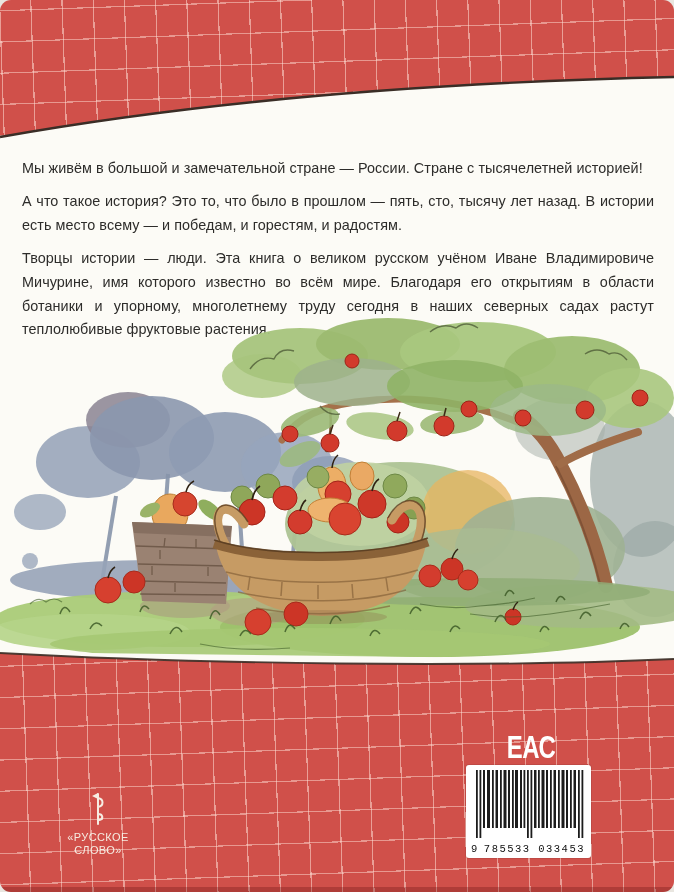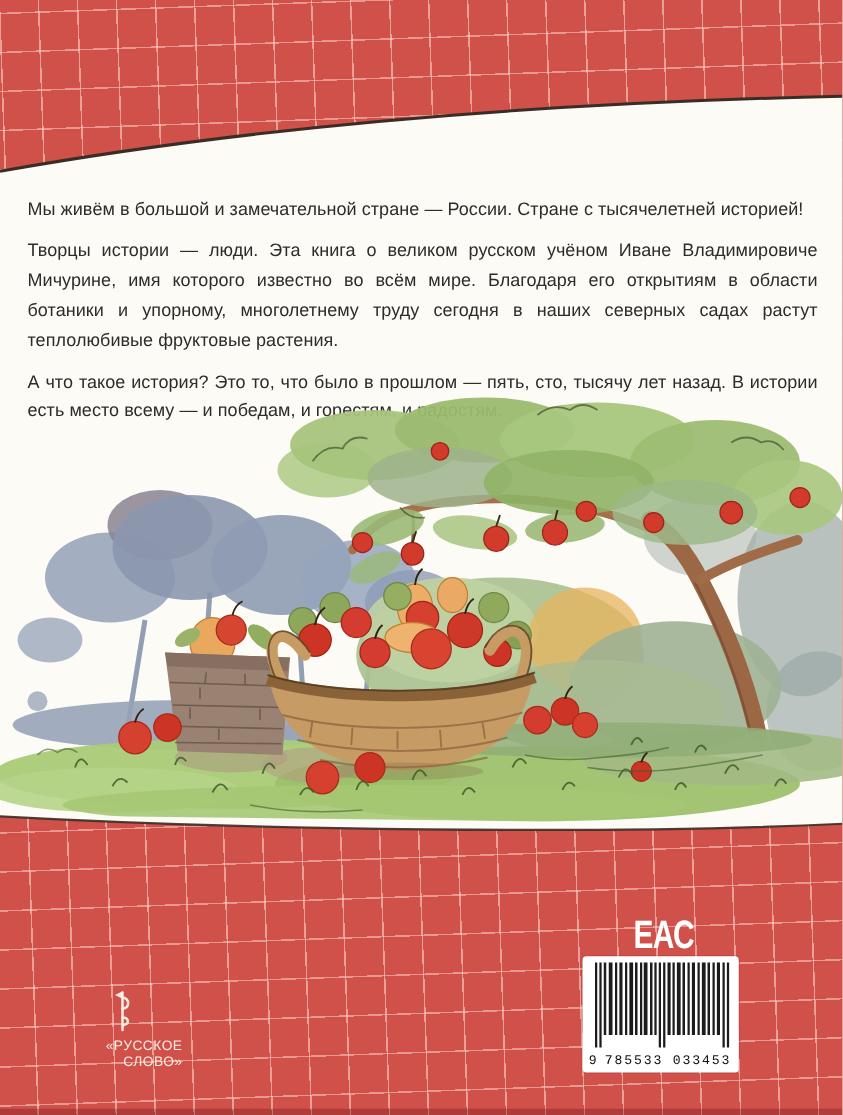--- a/index.html
+++ b/index.html
@@ -1,19 +1,20 @@
 <!DOCTYPE html>
 <html><head>
 <meta charset="utf-8">
 <style>
   html,body { margin:0; padding:0; background:#e9e6e0; }
   .page {
     position:relative; width:674px; height:892px; margin:0 auto;
     overflow:hidden; background:#d0504a;
     font-family:"Liberation Sans", sans-serif;
+    border-radius:11px;
   }
   
   .grid-bg {
     position:absolute; inset:0;
     background-image:
       repeating-linear-gradient(88deg,  rgba(255,224,214,0) 0px, rgba(255,224,214,0) 30px, rgba(255,224,214,.55) 30px, rgba(255,224,214,.55) 31.2px),
       repeating-linear-gradient(-2deg, rgba(255,224,214,0) 0px, rgba(255,224,214,0) 30px, rgba(255,224,214,.5)  30px, rgba(255,224,214,.5)  31.2px);
   }
   .page::after { 
     content:""; position:absolute; left:0; right:0; bottom:0; height:5px;
@@ -45,40 +46,40 @@
   .barcode-digits {
     position:absolute; left:5px; right:5px; bottom:3px;
     display:flex; justify-content:space-between; align-items:baseline;
     font-family:"Liberation Mono", monospace; font-size:10.5px; color:#111;
     background:transparent;
   }
   .barcode-digits .grp { background:#fff; padding:0 1px; letter-spacing:1.5px; }
   
   .publisher {
     position:absolute; z-index:5; left:50px; top:790px; width:96px;
-    text-align:right; color:#f6ece2; font-size:11px; line-height:12.5px;
+    text-align:center; color:#f6ece2; font-size:11px; line-height:12.5px;
     letter-spacing:.4px;
   }
   .publisher svg { display:block; margin:0 auto 3px auto; }
 </style>
 </head>
 <body>
 
 <div class="page">
 
   <div class="grid-bg"></div>
 
   <svg class="panel-svg" width="674" height="892" viewBox="0 0 674 892">
     <path d="M0,137 C180,105 400,83 674,77 L674,659 C480,668 200,664 0,653 Z" fill="#fcfbf6"></path>
   </svg>
 
   <div class="panel-text">
     <p>Мы живём в большой и замечательной стране — России. Стране с тысячелетней историей!</p>
+    <p>А что такое история? Это то, что было в прошлом — пять, сто, тысячу лет назад. В истории есть место всему — и победам, и горестям, и радостям.</p>
     <p>Творцы истории — люди. Эта книга о великом русском учёном Иване Владимировиче Мичурине, имя которого известно во всём мире. Благодаря его открытиям в области ботаники и упорному, многолетнему труду сегодня в наших северных садах растут теплолюбивые фруктовые растения.</p>
-    <p>А что такое история? Это то, что было в прошлом — пять, сто, тысячу лет назад. В истории есть место всему — и победам, и горестям, и радостям.</p>
   </div>
 
   <svg class="illustration" width="674" height="346" viewBox="0 0 674 346" role="img">
 
     <g>
       <ellipse cx="88" cy="148" rx="52" ry="36" fill="#93a0b6" opacity=".85"></ellipse>
       <ellipse cx="128" cy="106" rx="42" ry="28" fill="#8a8292" opacity=".85"></ellipse>
       <ellipse cx="152" cy="124" rx="62" ry="42" fill="#8b97ae" opacity=".9"></ellipse>
       <ellipse cx="225" cy="138" rx="56" ry="40" fill="#8e9bb2" opacity=".9"></ellipse>
       <ellipse cx="287" cy="152" rx="46" ry="34" fill="#97a5bc" opacity=".85"></ellipse>

